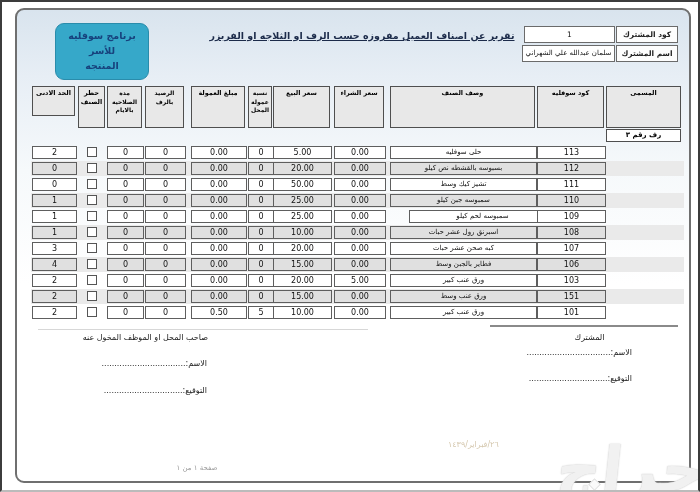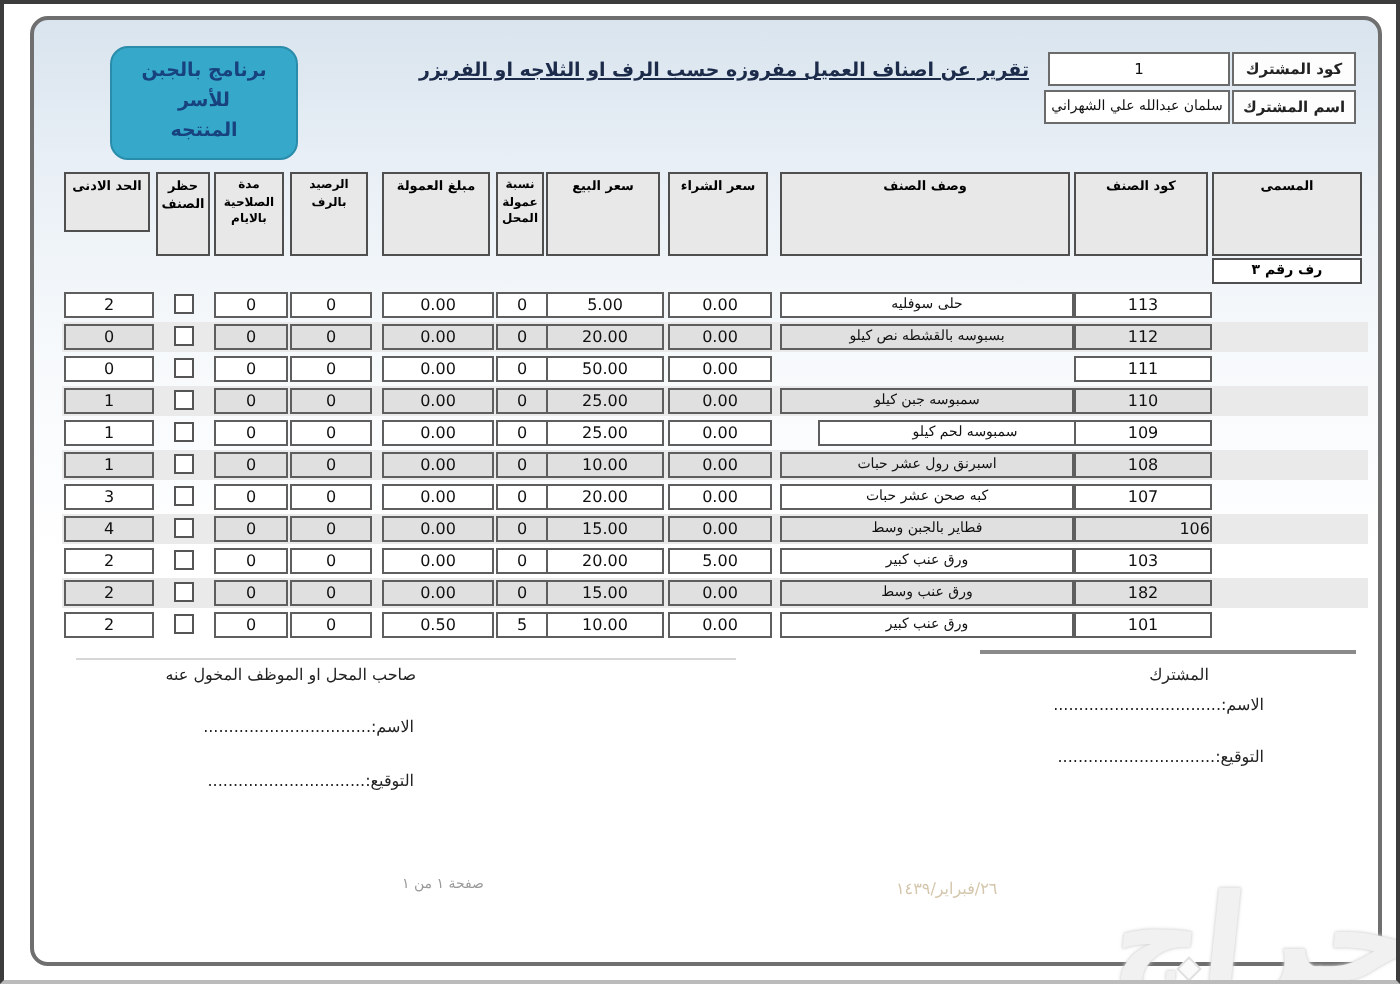--- a/index.html
+++ b/index.html
@@ -36,52 +36,52 @@
   .cell{position:absolute;top:1px;height:11px;border:1px solid #5e5e5e;background:#fff;
         font-size:8px;line-height:11px;text-align:center;color:#111;}
   .trow.alt .cell{background:#e0e0e0;}
   .cell.desc{font-size:7px;direction:rtl;}
   .cbox{position:absolute;top:2px;width:8px;height:8px;border:1px solid #555;background:#fff;}
   
   .sig{position:absolute;font-size:8px;color:#222;direction:rtl;}
   .rline{position:absolute;left:488px;top:323px;width:188px;height:2px;background:#8a8a8a;}
   .lline{position:absolute;left:36px;top:327px;width:330px;height:1px;background:#d7d7d7;}
   
-  .pagenum{position:absolute;left:150px;top:436px;width:90px;
+  .pagenum{position:absolute;left:150px;top:462px;width:90px;text-align:center;
            font-size:7px;color:#9a9a9a;direction:rtl;}
   .wm{position:absolute;right:-8px;bottom:-16px;font-size:62px;font-weight:bold;
       color:#f1f1f1;text-shadow:0 0 1px #cfcfcf,0 0 2px #dadada;transform:skewX(-6deg);
       direction:rtl;letter-spacing:4px;z-index:5;}
   .wmdate{position:absolute;left:446px;top:438px;font-size:8px;color:#cdbd9f;
           opacity:.85;direction:rtl;z-index:6;}
   .wmdiamond{position:absolute;left:588px;top:478px;width:7px;height:7px;
              border:1px solid #e0e0e0;background:#fafafa;transform:rotate(45deg);z-index:6;}
 </style>
 </head>
 <body>
 
 <div id="stage">
   <div id="page">
 
     <div class="logo">
-      <span>برنامج بالجبن</span>
+      <span>برنامج سوفليه</span>
       <span>للأسر</span>
       <span>المنتجه</span>
     </div>
 
     <div class="title">تقرير عن اصناف العميل مفروزه حسب الرف او الثلاجه او الفريزر</div>
 
     <div class="fldlab" style="left:599px;top:16px;width:60px;">كود المشترك</div>
     <div class="fldval" style="left:507px;top:16px;width:89px;">1</div>
     <div class="fldlab" style="left:599px;top:35px;width:60px;">اسم المشترك</div>
     <div class="fldval" style="left:505px;top:35px;width:91px;font-size:7px;">سلمان عبدالله علي الشهراني</div>
   </div>
 
   <div class="hcell" style="left:604px;width:75px;">المسمى</div>
-  <div class="hcell" style="left:535px;width:67px;">كود الصنف</div>
+  <div class="hcell" style="left:535px;width:67px;">كود سوفليه</div>
   <div class="hcell" style="left:388px;width:145px;">وصف الصنف</div>
   <div class="hcell" style="left:332px;width:50px;">سعر الشراء</div>
   <div class="hcell" style="left:271px;width:57px;">سعر البيع</div>
   <div class="hcell" style="left:246px;width:24px;font-size:6px;">نسبة عمولة المحل</div>
   <div class="hcell" style="left:189px;width:54px;">مبلغ العمولة</div>
   <div class="hcell" style="left:143px;width:39px;font-size:6px;">الرصيد بالرف</div>
   <div class="hcell" style="left:105px;width:35px;font-size:6px;">مدة الصلاحية بالايام</div>
   <div class="hcell" style="left:76px;width:27px;">حظر الصنف</div>
   <div class="hcell" style="left:30px;width:43px;height:30px;">الحد الادنى</div>
 
@@ -117,20 +117,21 @@
       <div class="trow" style="top: 175px;">
         <span class="band"></span>
         <span class="cell" style="left: 30px; width: 43px;">0</span>
         <span class="cbox" style="left: 85px;"></span>
         <span class="cell" style="left: 105px; width: 35px;">0</span>
         <span class="cell" style="left: 143px; width: 39px;">0</span>
         <span class="cell" style="left: 189px; width: 54px;">0.00</span>
         <span class="cell" style="left: 246px; width: 24px;">0</span>
         <span class="cell" style="left: 271px; width: 57px;">50.00</span>
         <span class="cell" style="left: 332px; width: 50px;">0.00</span>
+        <span class="cell desc" style="left: 388px; width: 145px;">تشيز كيك وسط</span>
         <span class="cell" style="left: 535px; width: 67px;">111</span>
       </div>
       <div class="trow alt" style="top: 191px;">
         <span class="band"></span>
         <span class="cell" style="left: 30px; width: 43px;">1</span>
         <span class="cbox" style="left: 85px;"></span>
         <span class="cell" style="left: 105px; width: 35px;">0</span>
         <span class="cell" style="left: 143px; width: 39px;">0</span>
         <span class="cell" style="left: 189px; width: 54px;">0.00</span>
         <span class="cell" style="left: 246px; width: 24px;">0</span>
@@ -182,21 +183,21 @@
         <span class="band"></span>
         <span class="cell" style="left: 30px; width: 43px;">4</span>
         <span class="cbox" style="left: 85px;"></span>
         <span class="cell" style="left: 105px; width: 35px;">0</span>
         <span class="cell" style="left: 143px; width: 39px;">0</span>
         <span class="cell" style="left: 189px; width: 54px;">0.00</span>
         <span class="cell" style="left: 246px; width: 24px;">0</span>
         <span class="cell" style="left: 271px; width: 57px;">15.00</span>
         <span class="cell" style="left: 332px; width: 50px;">0.00</span>
         <span class="cell desc" style="left: 388px; width: 145px;">فطاير بالجبن وسط</span>
-        <span class="cell" style="left: 535px; width: 67px; text-align: right;">106</span>
+        <span class="cell" style="left: 535px; width: 67px;">106</span>
       </div>
       <div class="trow" style="top: 271px;">
         <span class="band"></span>
         <span class="cell" style="left: 30px; width: 43px;">2</span>
         <span class="cbox" style="left: 85px;"></span>
         <span class="cell" style="left: 105px; width: 35px;">0</span>
         <span class="cell" style="left: 143px; width: 39px;">0</span>
         <span class="cell" style="left: 189px; width: 54px;">0.00</span>
         <span class="cell" style="left: 246px; width: 24px;">0</span>
         <span class="cell" style="left: 271px; width: 57px;">20.00</span>
@@ -208,21 +209,21 @@
         <span class="band"></span>
         <span class="cell" style="left: 30px; width: 43px;">2</span>
         <span class="cbox" style="left: 85px;"></span>
         <span class="cell" style="left: 105px; width: 35px;">0</span>
         <span class="cell" style="left: 143px; width: 39px;">0</span>
         <span class="cell" style="left: 189px; width: 54px;">0.00</span>
         <span class="cell" style="left: 246px; width: 24px;">0</span>
         <span class="cell" style="left: 271px; width: 57px;">15.00</span>
         <span class="cell" style="left: 332px; width: 50px;">0.00</span>
         <span class="cell desc" style="left: 388px; width: 145px;">ورق عنب وسط</span>
-        <span class="cell" style="left: 535px; width: 67px;">182</span>
+        <span class="cell" style="left: 535px; width: 67px;">151</span>
       </div>
       <div class="trow" style="top: 303px;">
         <span class="band"></span>
         <span class="cell" style="left: 30px; width: 43px;">2</span>
         <span class="cbox" style="left: 85px;"></span>
         <span class="cell" style="left: 105px; width: 35px;">0</span>
         <span class="cell" style="left: 143px; width: 39px;">0</span>
         <span class="cell" style="left: 189px; width: 54px;">0.50</span>
         <span class="cell" style="left: 246px; width: 24px;">5</span>
         <span class="cell" style="left: 271px; width: 57px;">10.00</span>

